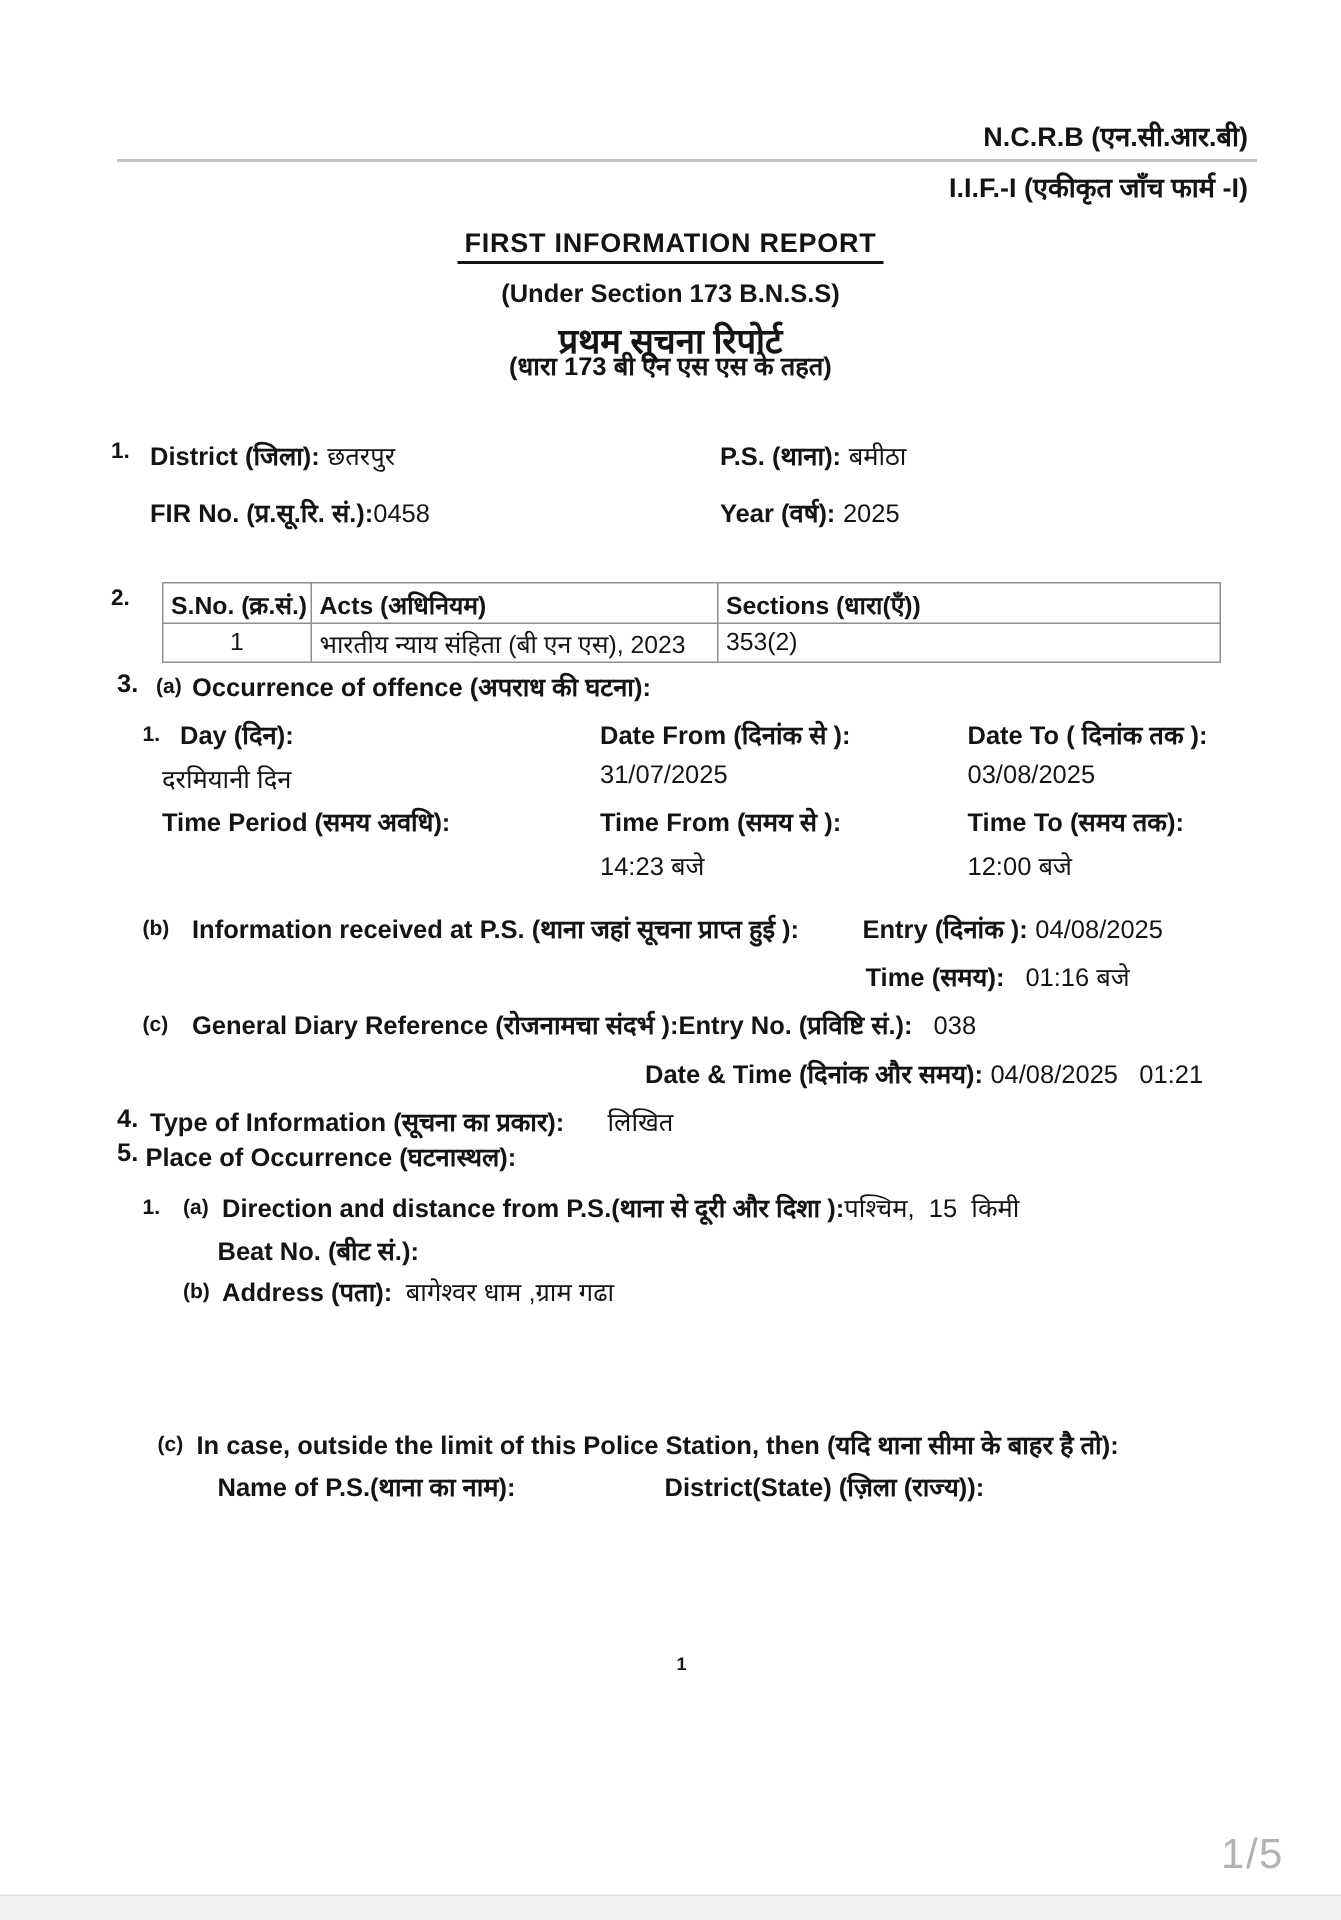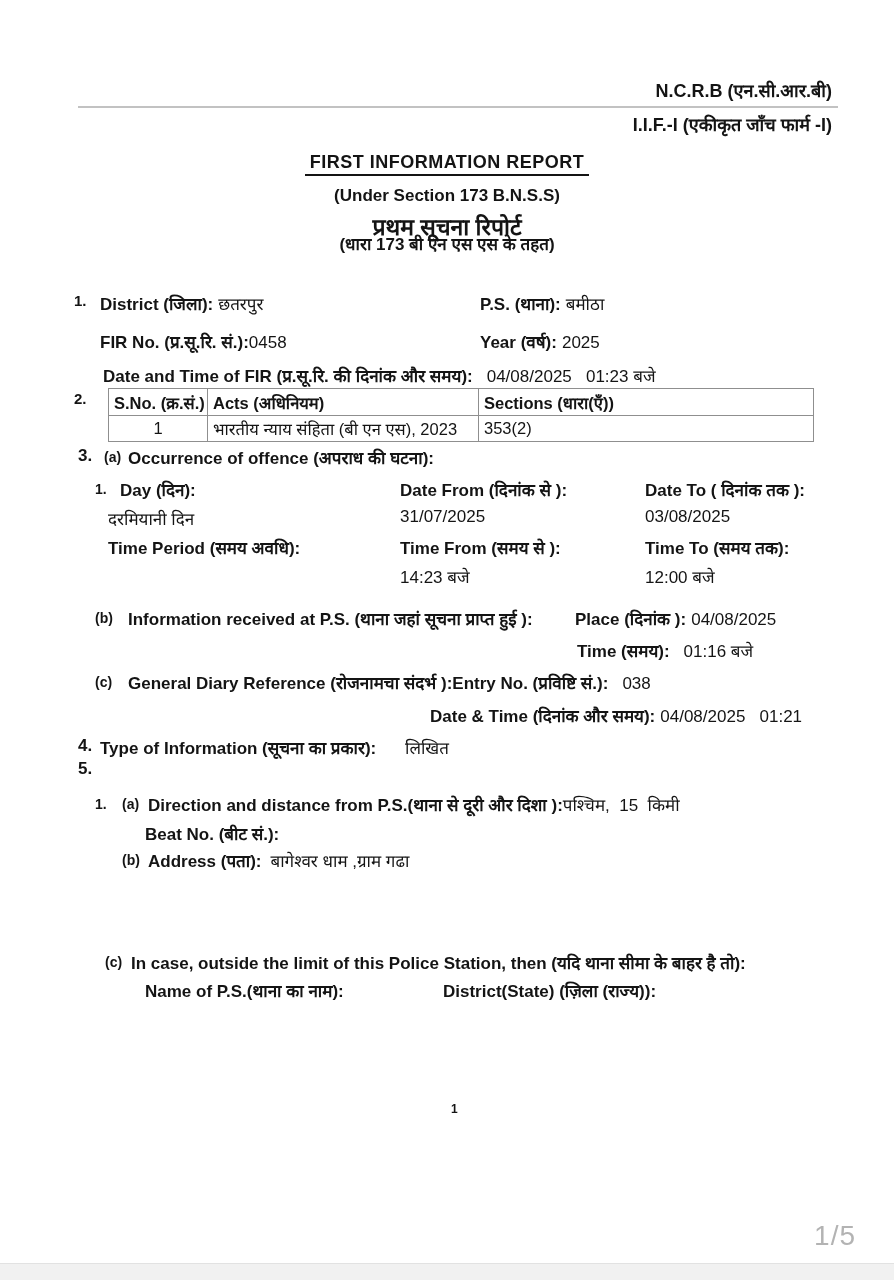--- a/index.html
+++ b/index.html
@@ -53,21 +53,20 @@
   <div class="abs center b" style="top:210px;font-size:23px;">प्रथम सूचना रिपोर्ट</div>
   <div class="abs center b" style="top:232px;">(धारा 173 बी एन एस एस के तहत)</div>
 
   <div class="abs sup" style="top:292px;left:74px;">1.</div>
   <div class="abs lblval" style="top:292px;left:100px;"><span class="b">District (जिला):</span><span class="val">छतरपुर</span></div>
   <div class="abs lblval" style="top:292px;left:480px;"><span class="b">P.S. (थाना):</span><span class="val">बमीठा</span></div>
 
   <div class="abs lblval" style="top:330px;left:100px;"><span class="b">FIR No. (प्र.सू.रि. सं.):</span><span class="val0">0458</span></div>
   <div class="abs lblval" style="top:330px;left:480px;"><span class="b">Year (वर्ष):</span><span class="val">2025</span></div>
 
-  <div class="abs lblval" style="top:364px;left:103px;"><span class="b">Date and Time of FIR (प्र.सू.रि. की दिनांक और समय):</span><span class="val-gap">04/08/2025   01:23 बजे</span></div>
 
   <div class="abs b" style="top:390px;left:74px;font-size:15px;">2.</div>
   <table class="acts">
     <colgroup>
         <col class="col-sno">
         <col class="col-acts">
         <col>
       </colgroup>
     <tbody>
         <tr>
@@ -98,32 +97,33 @@
 
   <div class="abs b" style="top:536px;left:108px;">Time Period (समय अवधि):</div>
   <div class="abs b" style="top:536px;left:400px;">Time From (समय से ):</div>
   <div class="abs b" style="top:536px;left:645px;">Time To (समय तक):</div>
 
   <div class="abs r" style="top:565px;left:400px;">14:23 बजे</div>
   <div class="abs r" style="top:565px;left:645px;">12:00 बजे</div>
 
   <div class="abs small-num" style="top:610px;left:95px;">(b)</div>
   <div class="abs b" style="top:607px;left:128px;">Information received at P.S. (थाना  जहां सूचना प्राप्त हुई ):</div>
-  <div class="abs lblval" style="top:607px;left:575px;"><span class="b">Place (दिनांक ):</span><span class="val">04/08/2025</span></div>
+  <div class="abs lblval" style="top:607px;left:575px;"><span class="b">Entry (दिनांक ):</span><span class="val">04/08/2025</span></div>
   <div class="abs lblval" style="top:639px;left:577px;"><span class="b">Time (समय):</span><span class="val-gap">01:16 बजे</span></div>
 
   <div class="abs small-num" style="top:674px;left:95px;">(c)</div>
   <div class="abs lblval" style="top:671px;left:128px;"><span class="b">General Diary Reference (रोजनामचा संदर्भ ):</span><span class="b val0" style="font-weight:bold;">Entry No. (प्रविष्टि सं.):</span><span class="val-gap">038</span></div>
   <div class="abs lblval" style="top:704px;left:430px;"><span class="b">Date &amp; Time (दिनांक और समय):</span><span class="val">04/08/2025   01:21</span></div>
 
   <div class="abs b" style="top:736px;left:78px;">4.</div>
   <div class="abs b" style="top:736px;left:100px;">Type of Information (सूचना का प्रकार):</div>
   <div class="abs r" style="top:736px;left:405px;">लिखित</div>
 
   <div class="abs b" style="top:759px;left:78px;">5.</div>
+  <div class="abs b" style="top:759px;left:97px;">Place of Occurrence (घटनास्थल):</div>
 
   <div class="abs small-num" style="top:796px;left:95px;">1.</div>
   <div class="abs small-num" style="top:796px;left:122px;">(a)</div>
   <div class="abs lblval" style="top:793px;left:148px;"><span class="b">Direction and distance from P.S.(थाना से दूरी और दिशा ):</span><span class="val0">पश्चिम,  15  किमी</span></div>
   <div class="abs b" style="top:822px;left:145px;">Beat No. (बीट सं.):</div>
 
   <div class="abs small-num" style="top:852px;left:122px;">(b)</div>
   <div class="abs lblval" style="top:849px;left:148px;"><span class="b">Address (पता):</span><span class="val-gap" style="margin-left:9px;">बागेश्वर धाम ,ग्राम गढा</span></div>
 
   <div class="abs small-num" style="top:954px;left:105px;">(c)</div>

